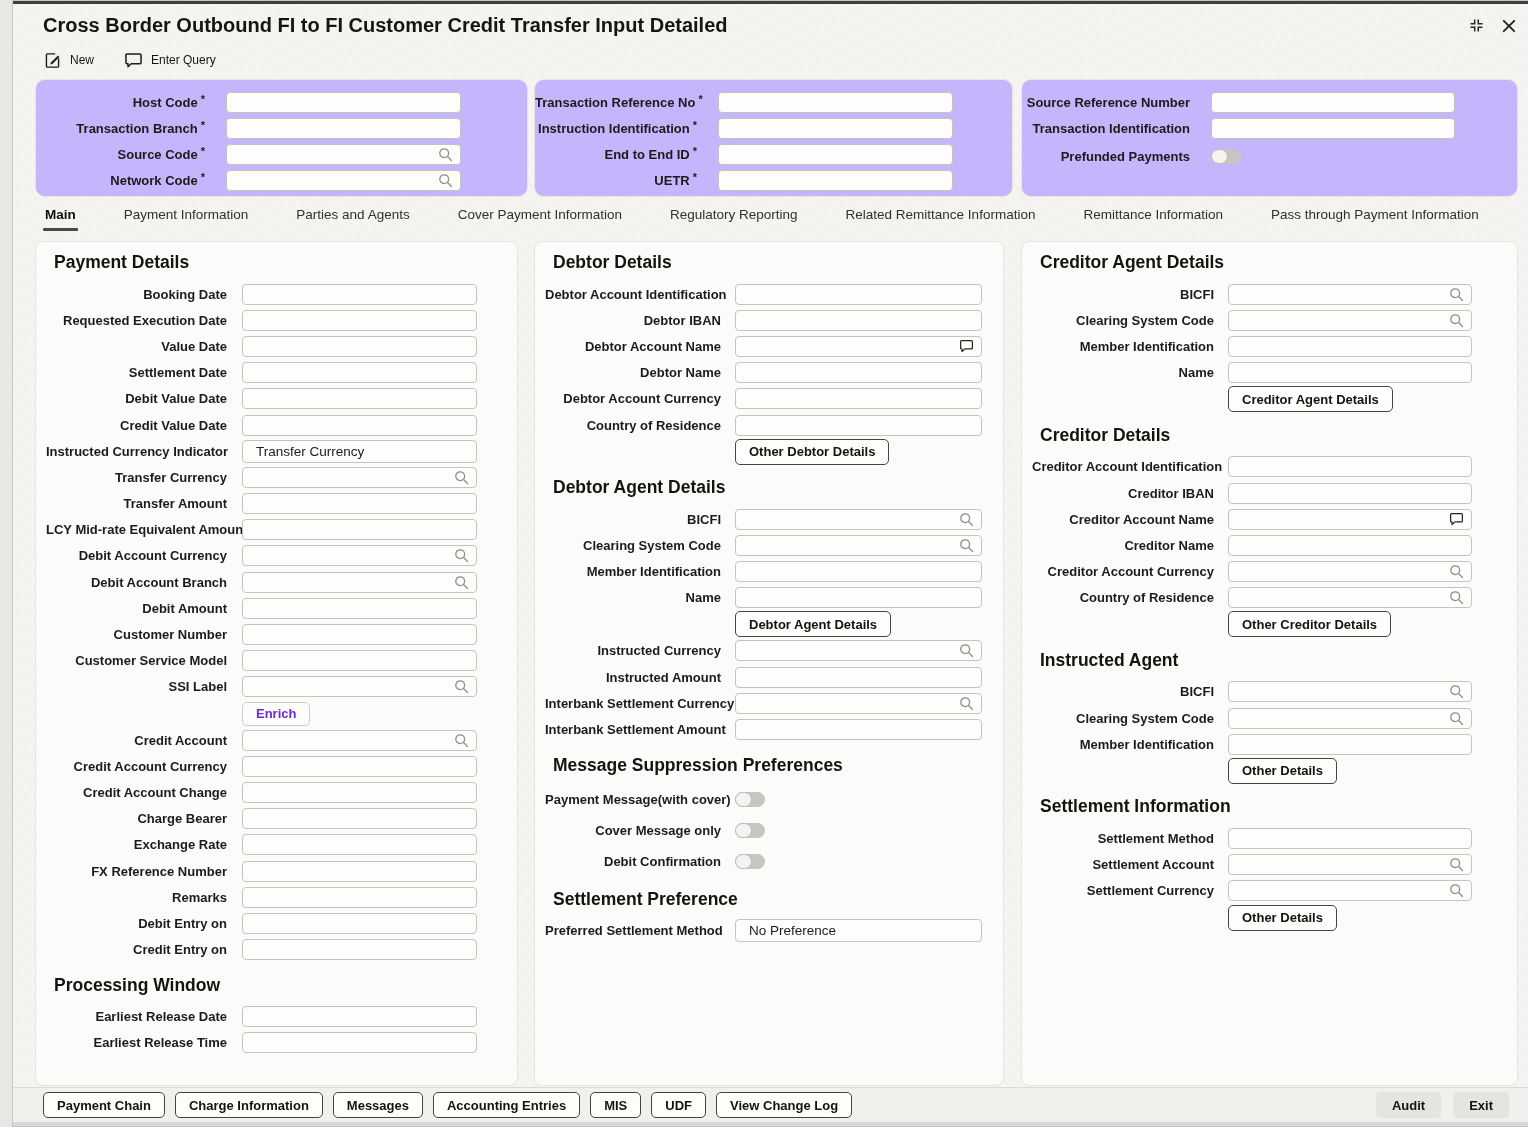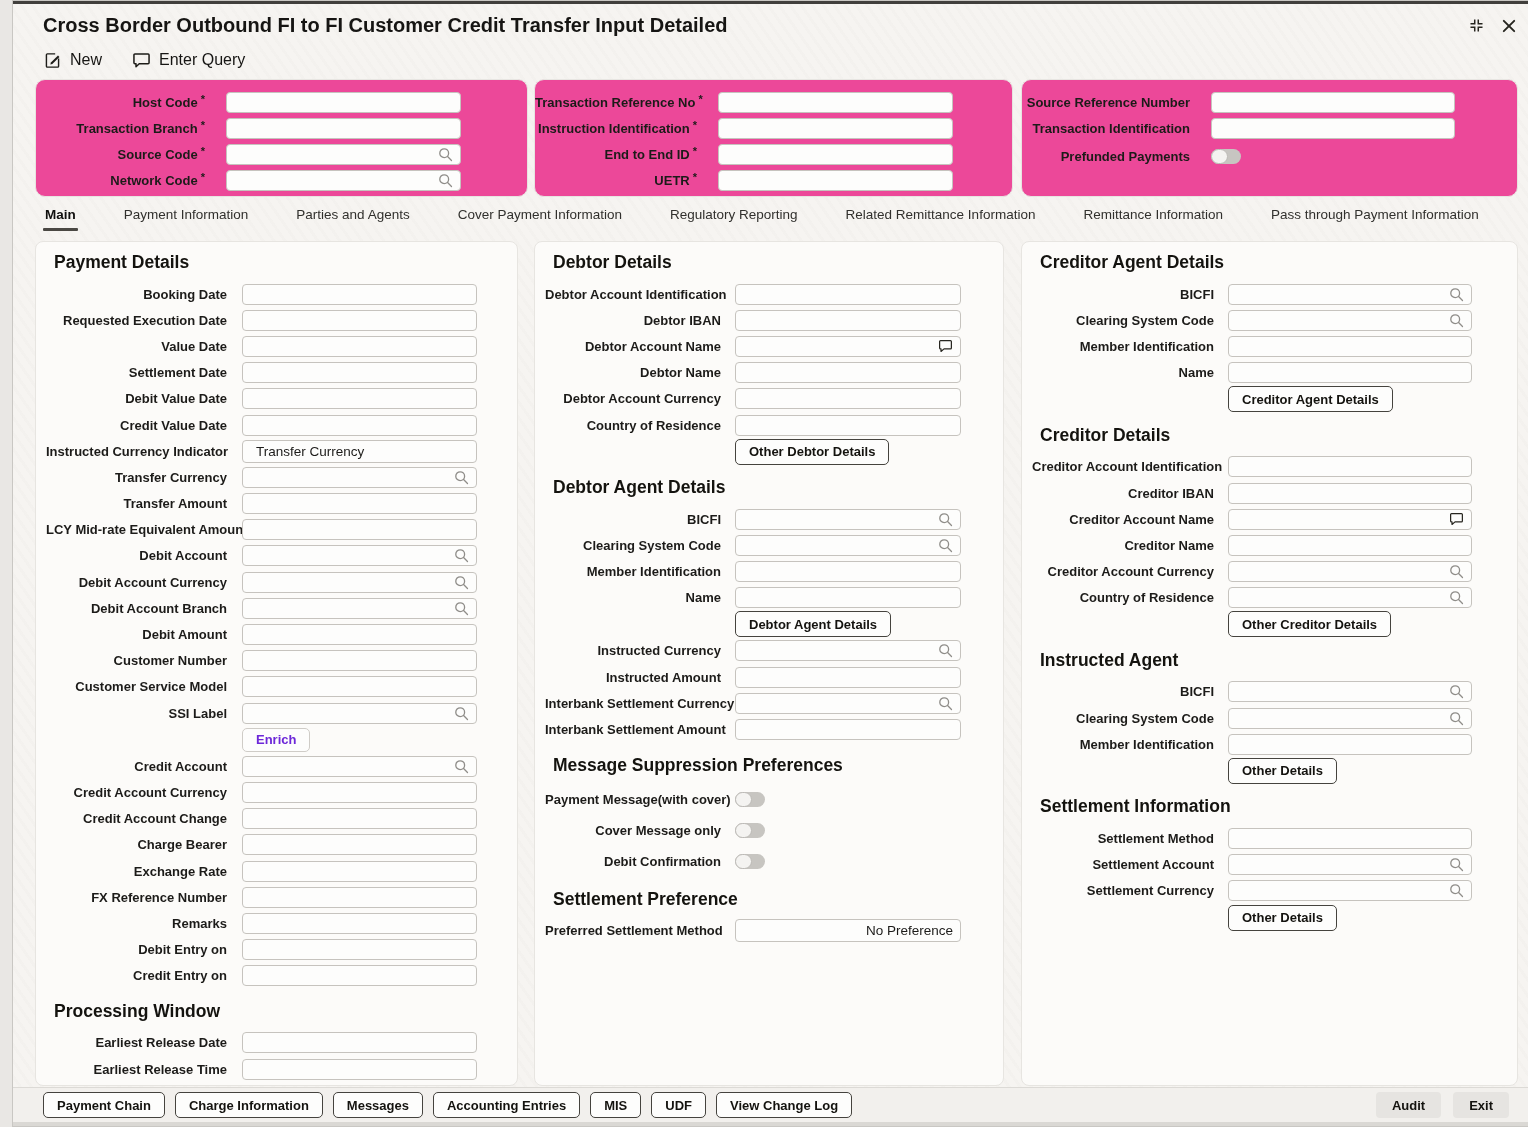--- a/index.html
+++ b/index.html
@@ -6,25 +6,25 @@
   .app{position:relative;width:1528px;height:1127px;background:#f6f4f1;overflow:hidden;
        font-family:"Liberation Sans",sans-serif;color:#161513;border:1px solid #c9c7c3;box-sizing:border-box;margin-left:12px;}
   .app::before{content:"";position:absolute;inset:0;pointer-events:none;
        background-image:repeating-linear-gradient(55deg,rgba(110,105,95,.018) 0 3px,transparent 3px 9px);}
   .top-edge{position:absolute;top:0;left:0;right:0;height:3px;background:#413f3c;}
   .titlebar{position:absolute;top:3px;left:0;right:0;height:43px;display:flex;align-items:center;padding:0 22px 0 30px;box-sizing:border-box;}
   .titlebar h1{font-size:20px;font-weight:700;margin:0;}
   .win-controls{margin-left:auto;display:flex;gap:16px;align-items:center;}
   .wicon{display:flex;cursor:pointer;}
   .toolbar{position:absolute;top:46px;left:30px;height:26px;display:flex;gap:30px;align-items:center;}
-  .tbtn{display:flex;gap:8px;align-items:center;cursor:pointer;font-size:16px;font-weight:400;}
+  .tbtn{display:flex;gap:8px;align-items:center;cursor:pointer;font-size:12px;font-weight:400;}
   .tbtn .ticon{display:flex;}
 
   #cards{position:absolute;top:78px;left:0;right:0;height:118px;}
-  .card{position:absolute;top:0;height:118px;background:#ec4899;border:1px solid #e7e5e1;border-radius:10px;
+  .card{position:absolute;top:0;height:118px;background:#c4b5fd;border:1px solid #e7e5e1;border-radius:10px;
         box-sizing:border-box;padding-top:9px;}
   .card.c1{left:22px;width:493px;}
   .card.c2{left:521px;width:479px;}
   .card.c3{left:1008px;width:497px;}
 
   .frow{display:flex;align-items:center;height:26.2px;}
   .trow{height:31px;}
   .btnrow{height:27px;}
   .lbl{text-align:right;font-size:13px;font-weight:600;color:#1c1b19;box-sizing:border-box;flex:none;white-space:nowrap;}
   .req{font-size:11px;font-weight:700;margin-left:3px;position:relative;top:-4px;display:inline-block;}
@@ -44,21 +44,21 @@
   .tab.active::after{content:"";position:absolute;left:0;right:0;bottom:3px;height:3px;background:#4a4843;border-radius:1px;}
 
   .panel{position:absolute;top:240px;height:845px;background:#fcfbf9;border:1px solid #e7e5e1;border-radius:8px;
          box-sizing:border-box;padding:8px 0 0 10px;overflow:hidden;}
   .panel.p1{left:22px;width:483px;}
   .panel.p2{left:521px;width:470px;}
   .panel.p3{left:1008px;width:497px;}
   .sect{font-size:17.5px;font-weight:700;margin:2px 0 8px 8px;color:#14130f;}
   .sect.later{margin-top:12px;}
   .p1 .lbl{width:196px;padding-right:15px;} .p1 .input{width:235px;}
-  .p2 .lbl{width:190px;padding-right:14px;} .p2 .input{width:226px;justify-content:flex-end;}
+  .p2 .lbl{width:190px;padding-right:14px;} .p2 .input{width:247px;}
   .p3 .lbl{width:196px;padding-right:14px;} .p3 .input{width:244px;}
 
   .toggle{width:30px;height:15px;border-radius:8px;background:#c7c5c1;position:relative;cursor:pointer;flex:none;}
   .toggle .knob{position:absolute;left:0;top:0;width:17px;height:15px;border-radius:8px;background:#f4f3f1;
                 border:1px solid #bcbab6;box-sizing:border-box;}
 
   .btn{height:26px;padding:0 13px;background:#fdfdfc;border:1.4px solid #45433e;border-radius:5px;
        font-size:13px;font-weight:700;color:#14130f;cursor:pointer;font-family:inherit;white-space:nowrap;}
   .btn.disabled{border:1px solid #cfccc7;color:#6d28d9;font-weight:600;height:24px;cursor:default;}
 
@@ -265,31 +265,20 @@
         </div>
         <div class="frow">
           <div class="lbl"><span>Transfer Amount</span></div>
           <div class="input"></div>
         </div>
         <div class="frow">
           <div class="lbl"><span>LCY Mid-rate Equivalent Amount</span></div>
           <div class="input"></div>
         </div>
         <div class="frow">
-          <div class="lbl"><span>Debit Account</span></div>
-          <div class="input">
-            <span class="ficon">
-              <svg width="15" height="15" viewBox="0 0 16 16">
-                <circle cx="6.6" cy="6.6" r="4.7" fill="none" stroke="#8f8d89" stroke-width="1.4"></circle>
-                <line x1="10.2" y1="10.2" x2="14.4" y2="14.4" stroke="#8f8d89" stroke-width="1.4" stroke-linecap="round"></line>
-              </svg>
-            </span>
-          </div>
-        </div>
-        <div class="frow">
           <div class="lbl"><span>Debit Account Currency</span></div>
           <div class="input">
             <span class="ficon">
               <svg width="15" height="15" viewBox="0 0 16 16">
                 <circle cx="6.6" cy="6.6" r="4.7" fill="none" stroke="#8f8d89" stroke-width="1.4"></circle>
                 <line x1="10.2" y1="10.2" x2="14.4" y2="14.4" stroke="#8f8d89" stroke-width="1.4" stroke-linecap="round"></line>
               </svg>
             </span>
           </div>
         </div>

